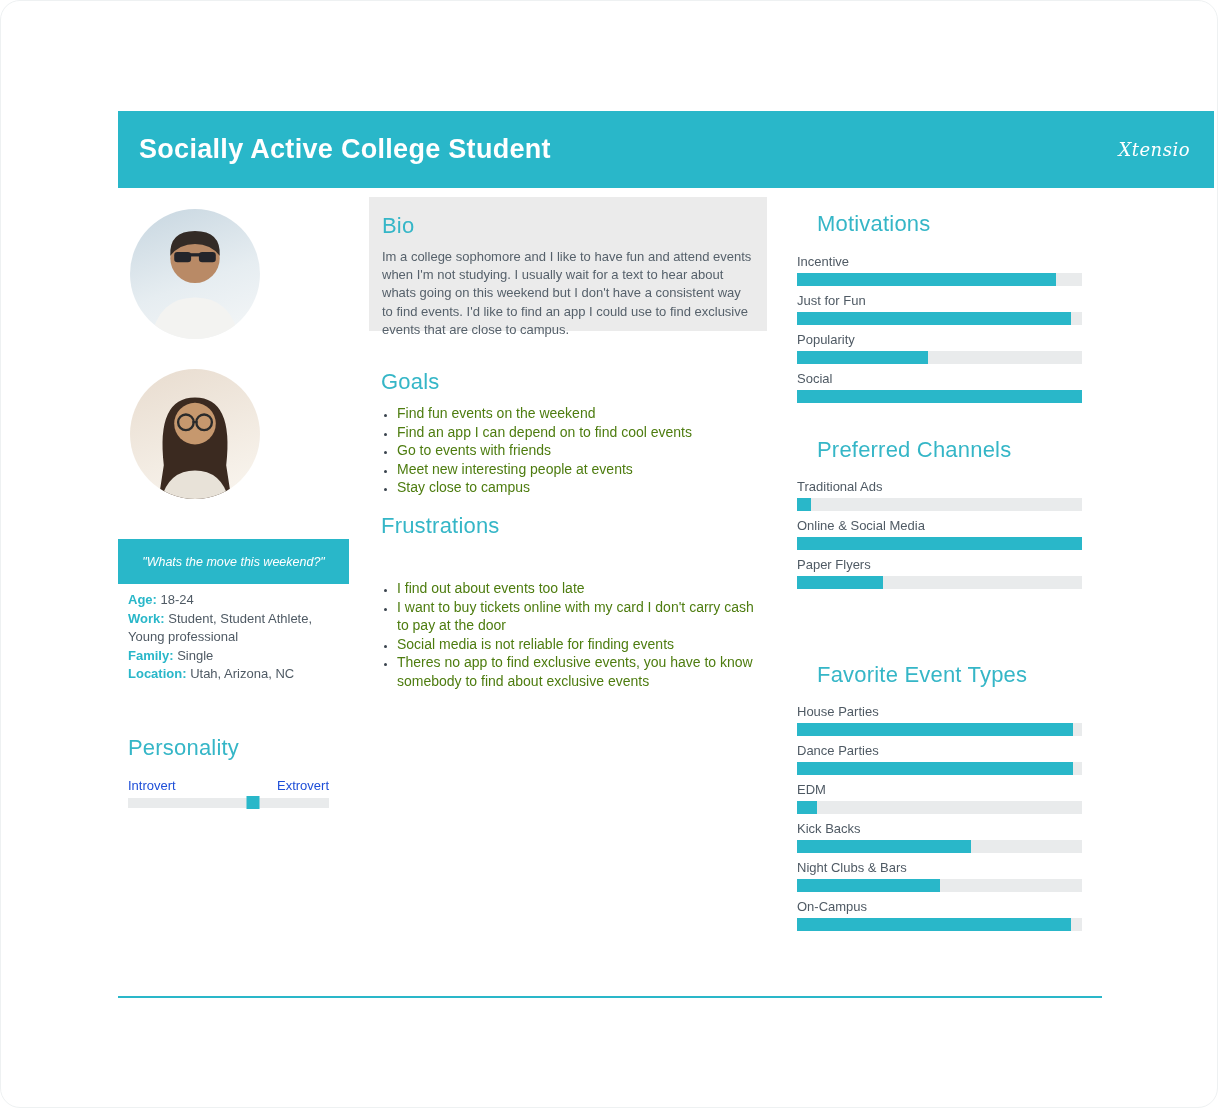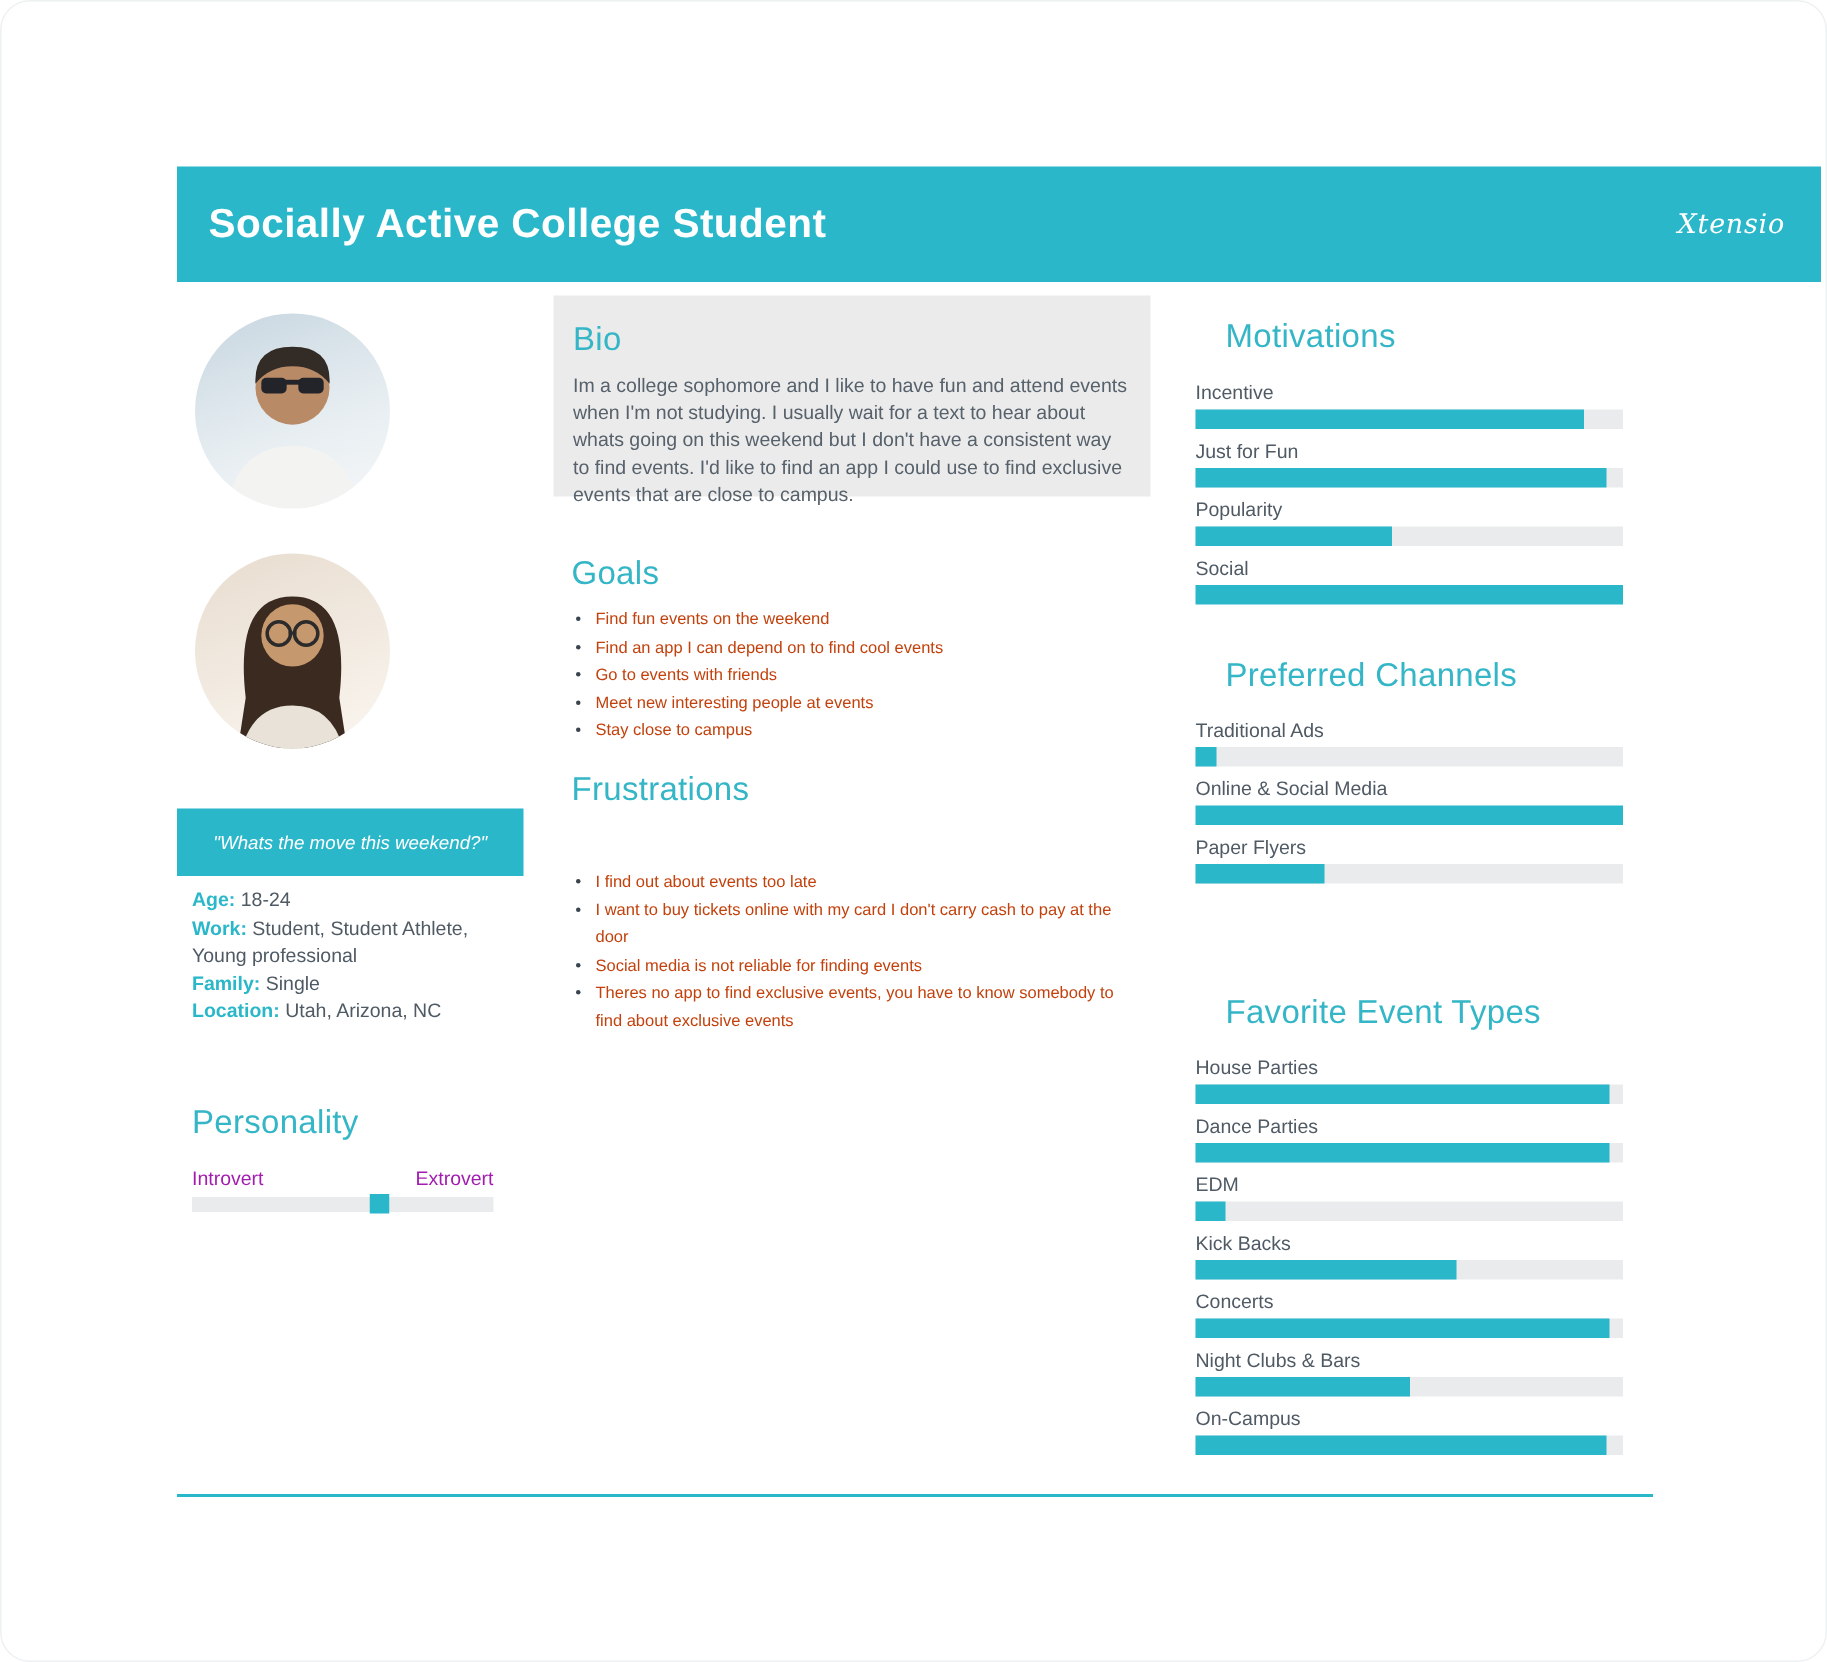--- a/index.html
+++ b/index.html
@@ -92,21 +92,21 @@
     font-weight: 400;
     letter-spacing: 0.2px;
   }
   .slider-labels {
     position: absolute;
     left: 127px; top: 777px;
     width: 201px;
     display: flex;
     justify-content: space-between;
     font-size: 13px;
-    color: #a21caf;
+    color: #1d4ed8;
   }
   .slider-track {
     position: absolute;
     left: 127px; top: 797px;
     width: 201px; height: 10px;
     background: #e9ebec;
   }
   .slider-handle {
     position: absolute;
     top: -2px;
@@ -131,23 +131,23 @@
     color: #56616b;
     width: 372px;
   }
 
   .goals-heading { position: absolute; left: 380px; top: 368px; }
   .goals-list   { position: absolute; left: 380px; top: 403px; width: 382px; }
   .frustrations-heading { position: absolute; left: 380px; top: 512px; text-align: center; }
   .frustrations-list    { position: absolute; left: 380px; top: 578px; width: 376px; }
   ul.bullets { list-style: disc; padding-left: 16px; }
   ul.bullets li {
-    font-size: 11px;
+    font-size: 14px;
     line-height: 18.5px;
-    color: #c2410c;
+    color: #4d7c0f;
   }
   ul.bullets li::marker { color: #3a444e; font-size: 11px; }
 
   
   .right-heading { position: absolute; left: 796px; margin-left: 20px; }
   .h-motivations { top: 210px; }
   .h-channels    { top: 436px; }
   .h-events      { top: 661px; }
 
   .bar-group {
@@ -325,26 +325,20 @@
           <div class="bar-fill" style="width: 7%;"></div>
         </div>
     </div>
     <div class="bar-row">
       <div class="bar-label">Kick Backs</div>
       <div class="bar-track">
           <div class="bar-fill" style="width: 61%;"></div>
         </div>
     </div>
     <div class="bar-row">
-      <div class="bar-label">Concerts</div>
-      <div class="bar-track">
-          <div class="bar-fill" style="width: 97%;"></div>
-        </div>
-    </div>
-    <div class="bar-row">
       <div class="bar-label">Night Clubs &amp; Bars</div>
       <div class="bar-track">
           <div class="bar-fill" style="width: 50%;"></div>
         </div>
     </div>
     <div class="bar-row">
       <div class="bar-label">On-Campus</div>
       <div class="bar-track">
           <div class="bar-fill" style="width: 96%;"></div>
         </div>

